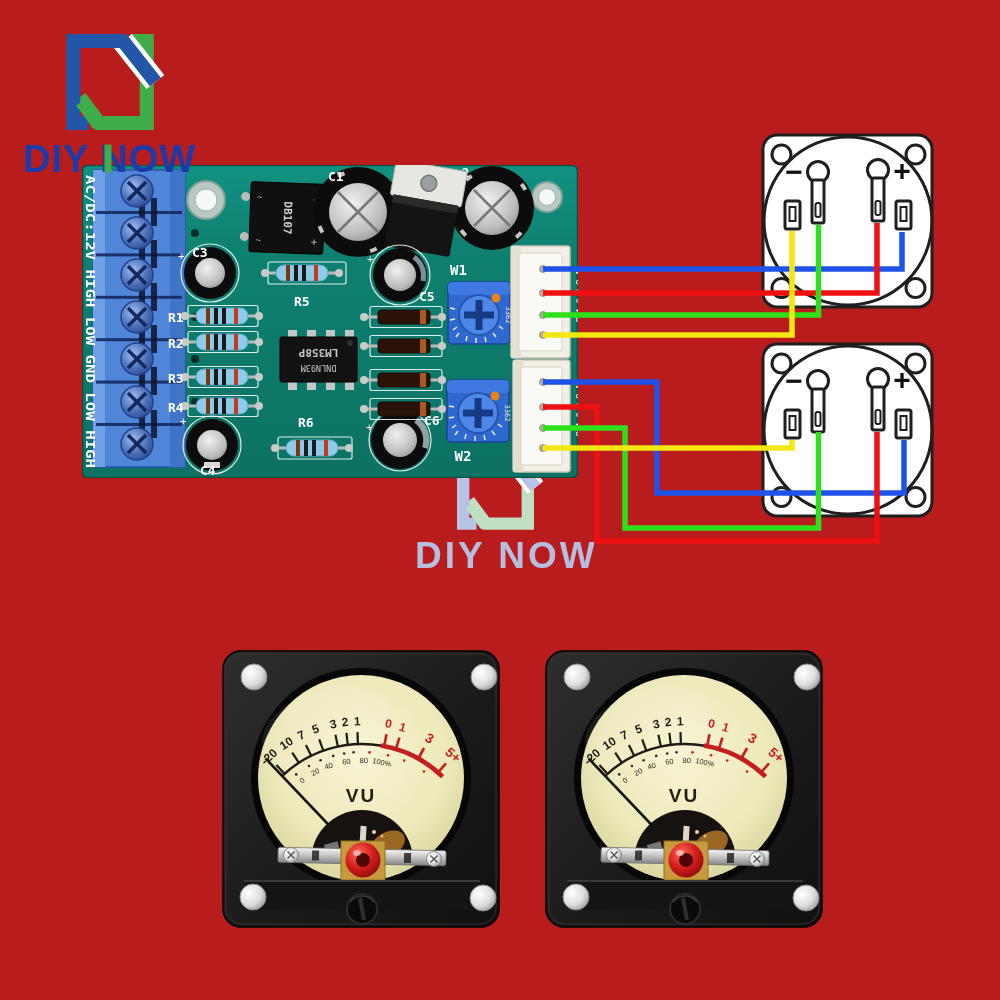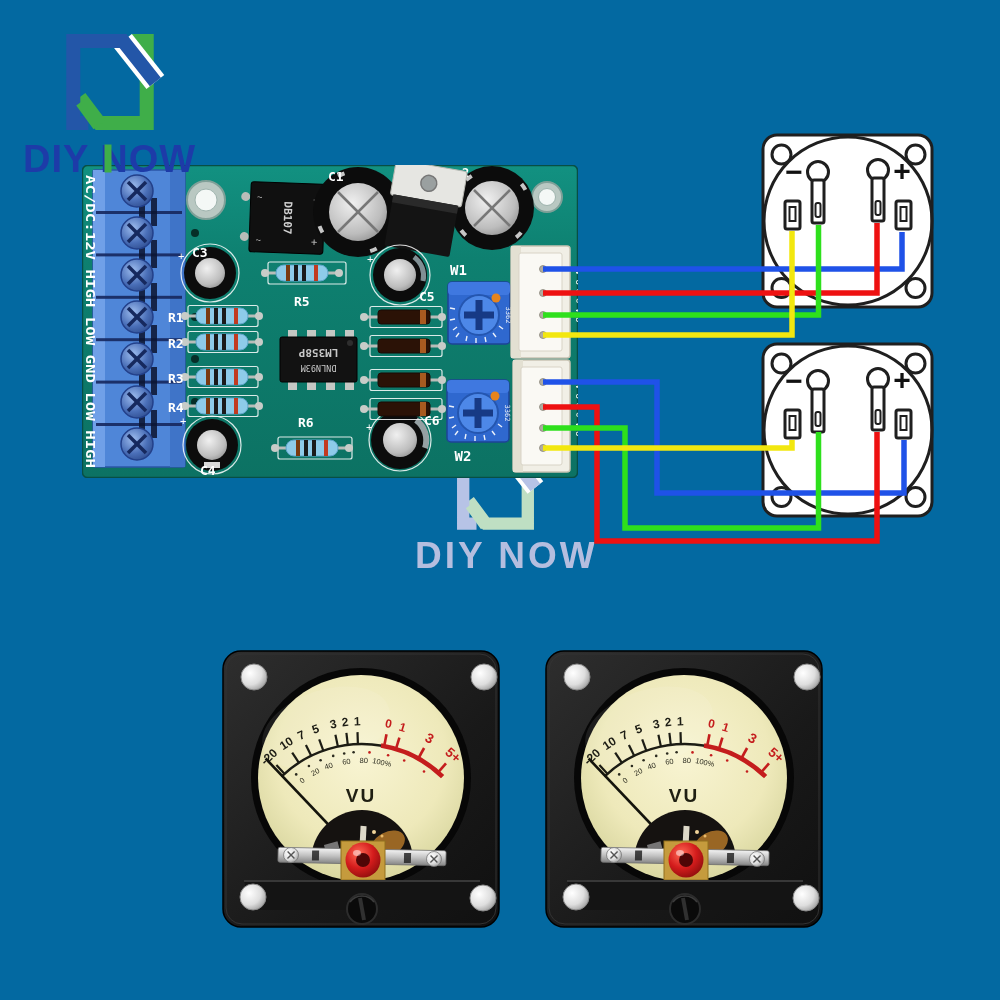--- a/index.html
+++ b/index.html
@@ -1,16 +1,16 @@
 <!DOCTYPE html>
 <html><head>
 <meta charset="utf-8">
 <style>
   html,body{margin:0;padding:0;background:#fff;}
-  .stage{position:relative;width:1000px;height:1000px;background:#0369a1;overflow:hidden;
+  .stage{position:relative;width:1000px;height:1000px;background:#b91c1c;overflow:hidden;
          font-family:"Liberation Sans",sans-serif;}
   .abs{position:absolute;}
   svg text{font-family:"Liberation Sans",sans-serif;}
   .mono{font-family:"DejaVu Sans Mono",monospace;}
   .logo-wrap{left:20px;top:24px;width:200px;height:160px;z-index:6;}
   .watermark{left:410px;top:440px;width:200px;height:150px;z-index:0;}
   .pcb-svg{left:82px;top:165px;z-index:2;}
   .overlay-svg{left:0;top:0;z-index:3;pointer-events:none;}
   .vu{z-index:4;}
   .vu-left{left:222px;top:650px;}

